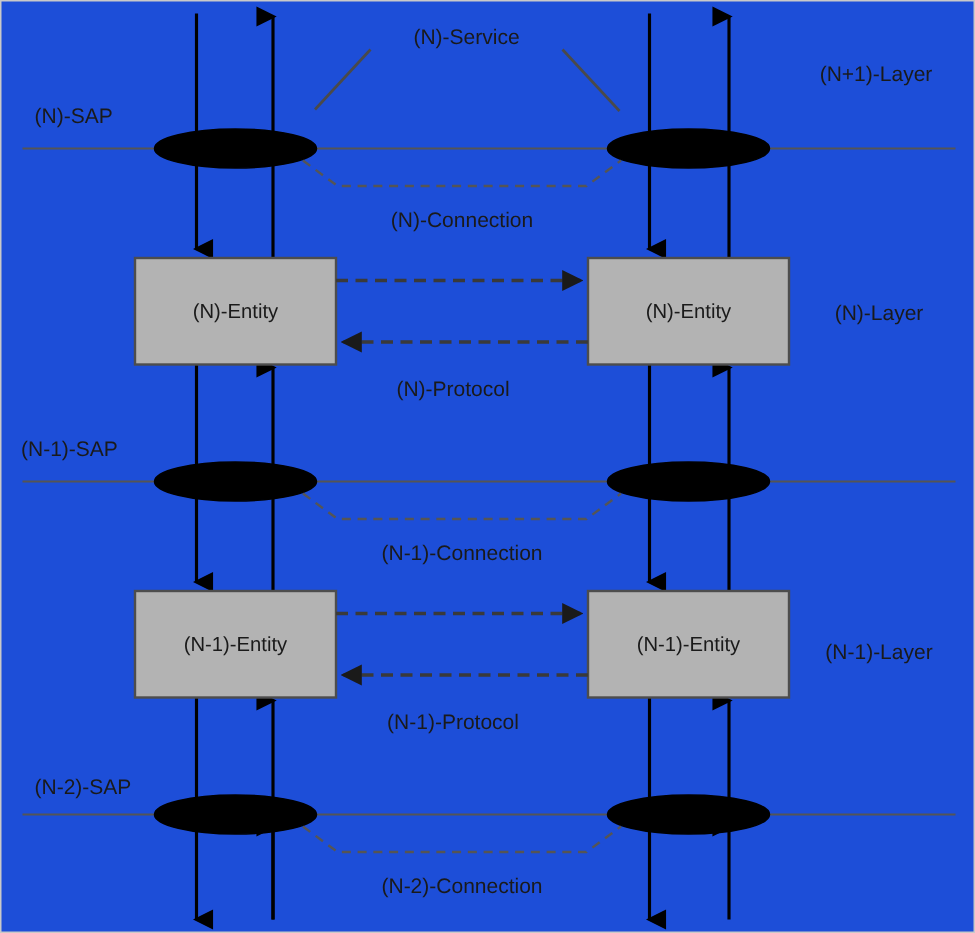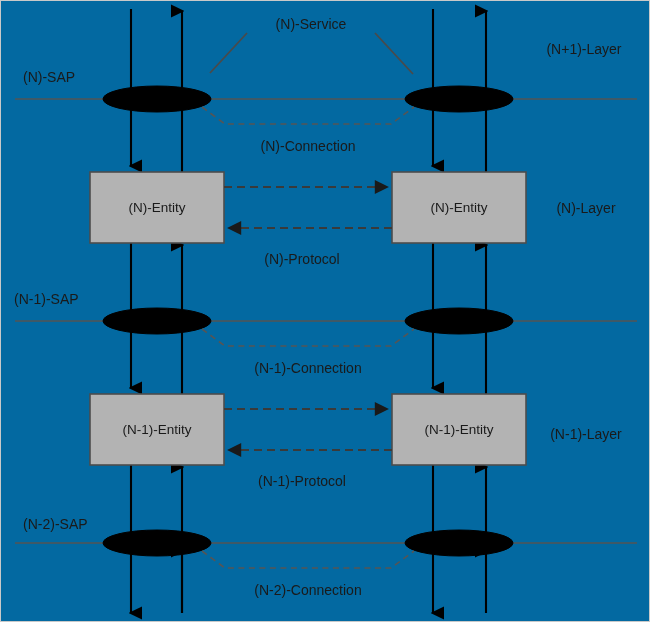--- a/index.html
+++ b/index.html
@@ -10,21 +10,21 @@
   body {
     width: 650px;
     height: 622px;
     font-family: "Liberation Sans", sans-serif;
     overflow: hidden;
   }
   #diagram-root {
     position: relative;
     width: 650px;
     height: 622px;
-    background: #0369a1;
+    background: #1d4ed8;
     box-sizing: border-box;
     border: 1px solid #c9c9c9;
   }
   svg#osi-svg {
     display: block;
     width: 650px;
     height: 622px;
   }
   .lbl {
     font-family: "Liberation Sans", sans-serif;

